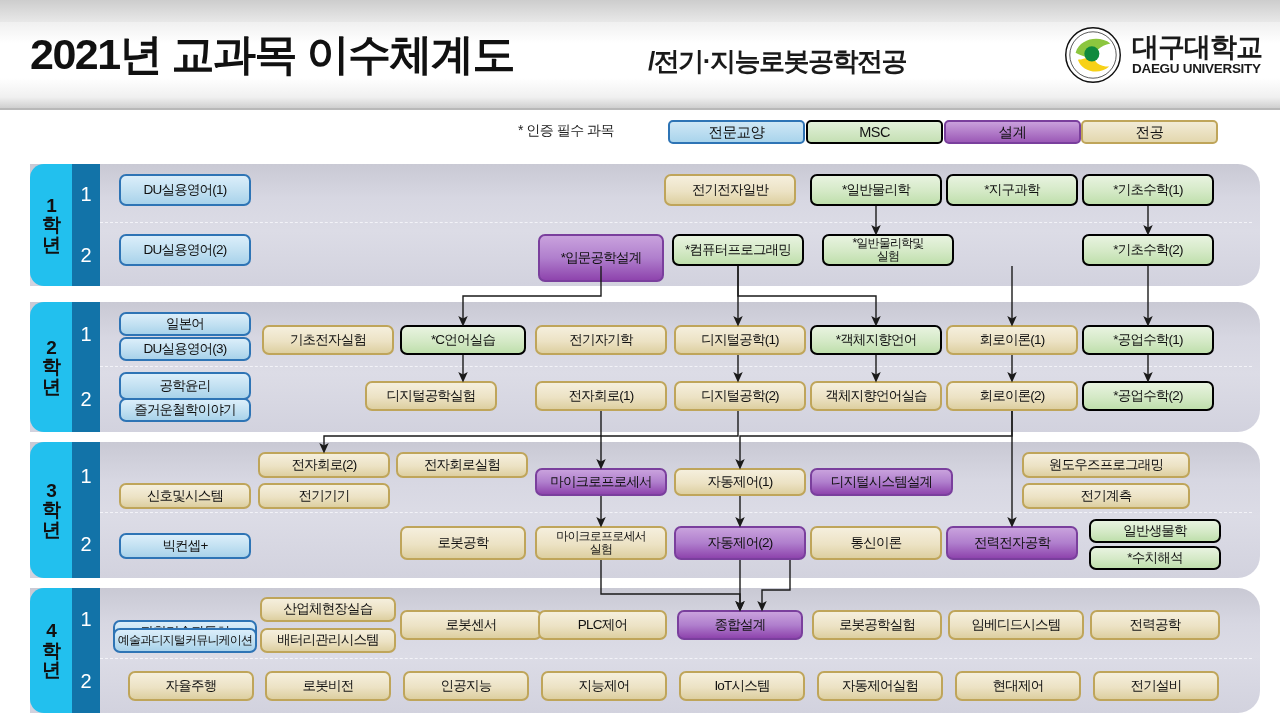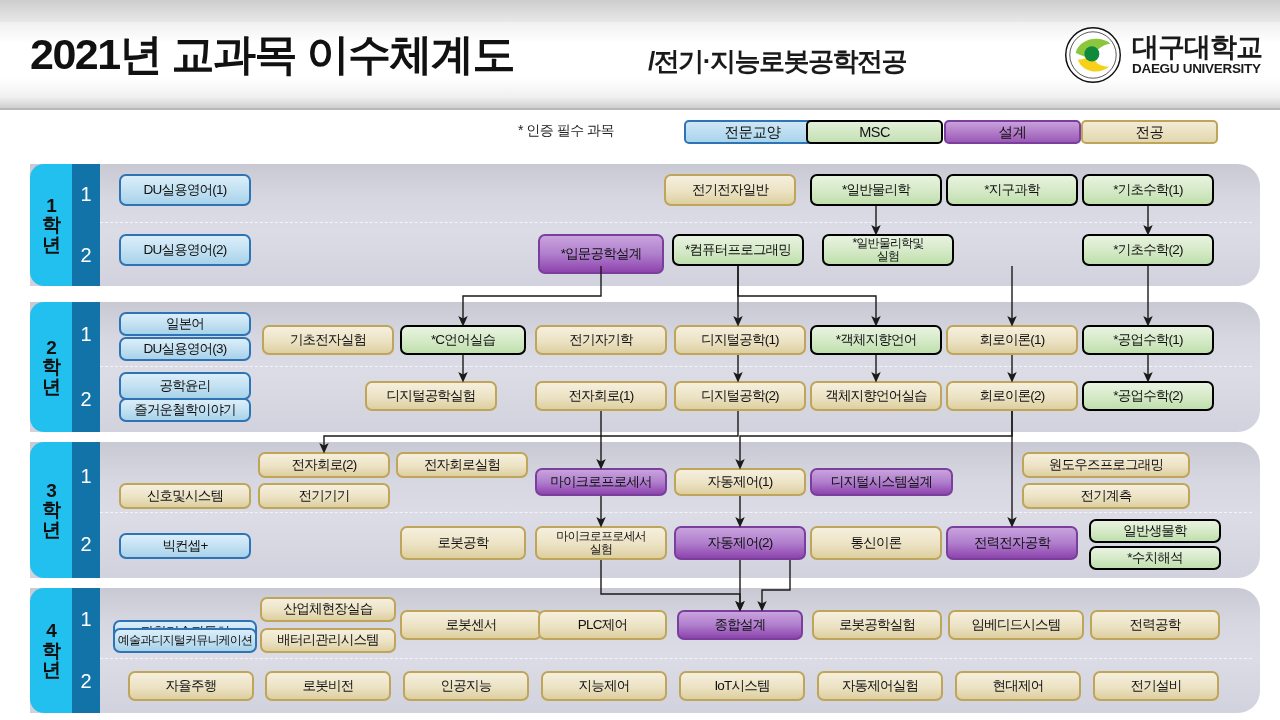--- a/index.html
+++ b/index.html
@@ -50,21 +50,21 @@
   .legend-note {
     position: absolute; left: 518px; top: 4px;
     font-size: 14px; color: #222; letter-spacing: -0.5px; white-space: nowrap;
   }
   .legend-box {
     position: absolute; top: 120px; height: 24px; width: 137px;
     border-radius: 5px; font-size: 14.5px; color: #111;
     display: flex; align-items: center; justify-content: center;
     letter-spacing: -0.5px;
   }
-  .lg-basic { left: 668px; background: linear-gradient(to bottom,#cfe7f5,#a9d4ec); border: 2px solid #2e74b5; margin-left: 16px; }
+  .lg-basic { left: 668px; background: linear-gradient(to bottom,#cfe7f5,#a9d4ec); border: 2px solid #2e74b5; }
   .lg-msc   { left: 806px; background: linear-gradient(to bottom,#e2f0d9,#c5e0b4); border: 2.5px solid #000; }
   .lg-des   { left: 944px; background: linear-gradient(to bottom,#c9a0dc,#9b59b6); border: 2px solid #7a3f9d; }
   .lg-maj   { left: 1081px; background: linear-gradient(to bottom,#f2ebd6,#e3d7ae); border: 2px solid #bfa55a; }
 
   
   .year-panel {
     position: absolute; left: 30px; width: 1230px;
     background: linear-gradient(to bottom,#c9c9d4 0%, #d7d7e2 28%, #dcdce6 55%, #d2d2de 100%);
     border-radius: 0 22px 22px 0;
   }
@@ -190,21 +190,21 @@
       </div>
     </div>
 
   <div id="boxes">
       <div class="box t-basic" style="left: 119px; top: 174px; width: 132px; height: 32px;">DU실용영어(1)</div>
       <div class="box t-maj" style="left: 664px; top: 174px; width: 132px; height: 32px;">전기전자일반</div>
       <div class="box t-msc" style="left: 810px; top: 174px; width: 132px; height: 32px;">*일반물리학</div>
       <div class="box t-msc" style="left: 946px; top: 174px; width: 132px; height: 32px;">*지구과학</div>
       <div class="box t-msc" style="left: 1082px; top: 174px; width: 132px; height: 32px;">*기초수학(1)</div>
       <div class="box t-basic" style="left: 119px; top: 234px; width: 132px; height: 32px;">DU실용영어(2)</div>
-      <div class="box t-des" style="left: 538px; top: 234px; width: 126px; height: 40px;">*입문공학설계</div>
+      <div class="box t-des" style="left: 538px; top: 234px; width: 126px; height: 48px;">*입문공학설계</div>
       <div class="box t-msc" style="left: 672px; top: 234px; width: 132px; height: 32px;">*컴퓨터프로그래밍</div>
       <div class="box t-msc" style="left: 810px; top: 234px; width: 132px; height: 32px; font-size: 12px; margin-left: 12px;">*일반물리학및
 실험</div>
       <div class="box t-msc" style="left: 1082px; top: 234px; width: 132px; height: 32px;">*기초수학(2)</div>
       <div class="box t-basic" style="left: 119px; top: 312px; width: 132px; height: 24px;">일본어</div>
       <div class="box t-basic" style="left: 119px; top: 337px; width: 132px; height: 24px;">DU실용영어(3)</div>
       <div class="box t-maj" style="left: 262px; top: 325px; width: 132px; height: 30px;">기초전자실험</div>
       <div class="box t-msc" style="left: 400px; top: 325px; width: 126px; height: 30px;">*C언어실습</div>
       <div class="box t-maj" style="left: 535px; top: 325px; width: 132px; height: 30px;">전기자기학</div>
       <div class="box t-maj" style="left: 674px; top: 325px; width: 132px; height: 30px;">디지털공학(1)</div>

